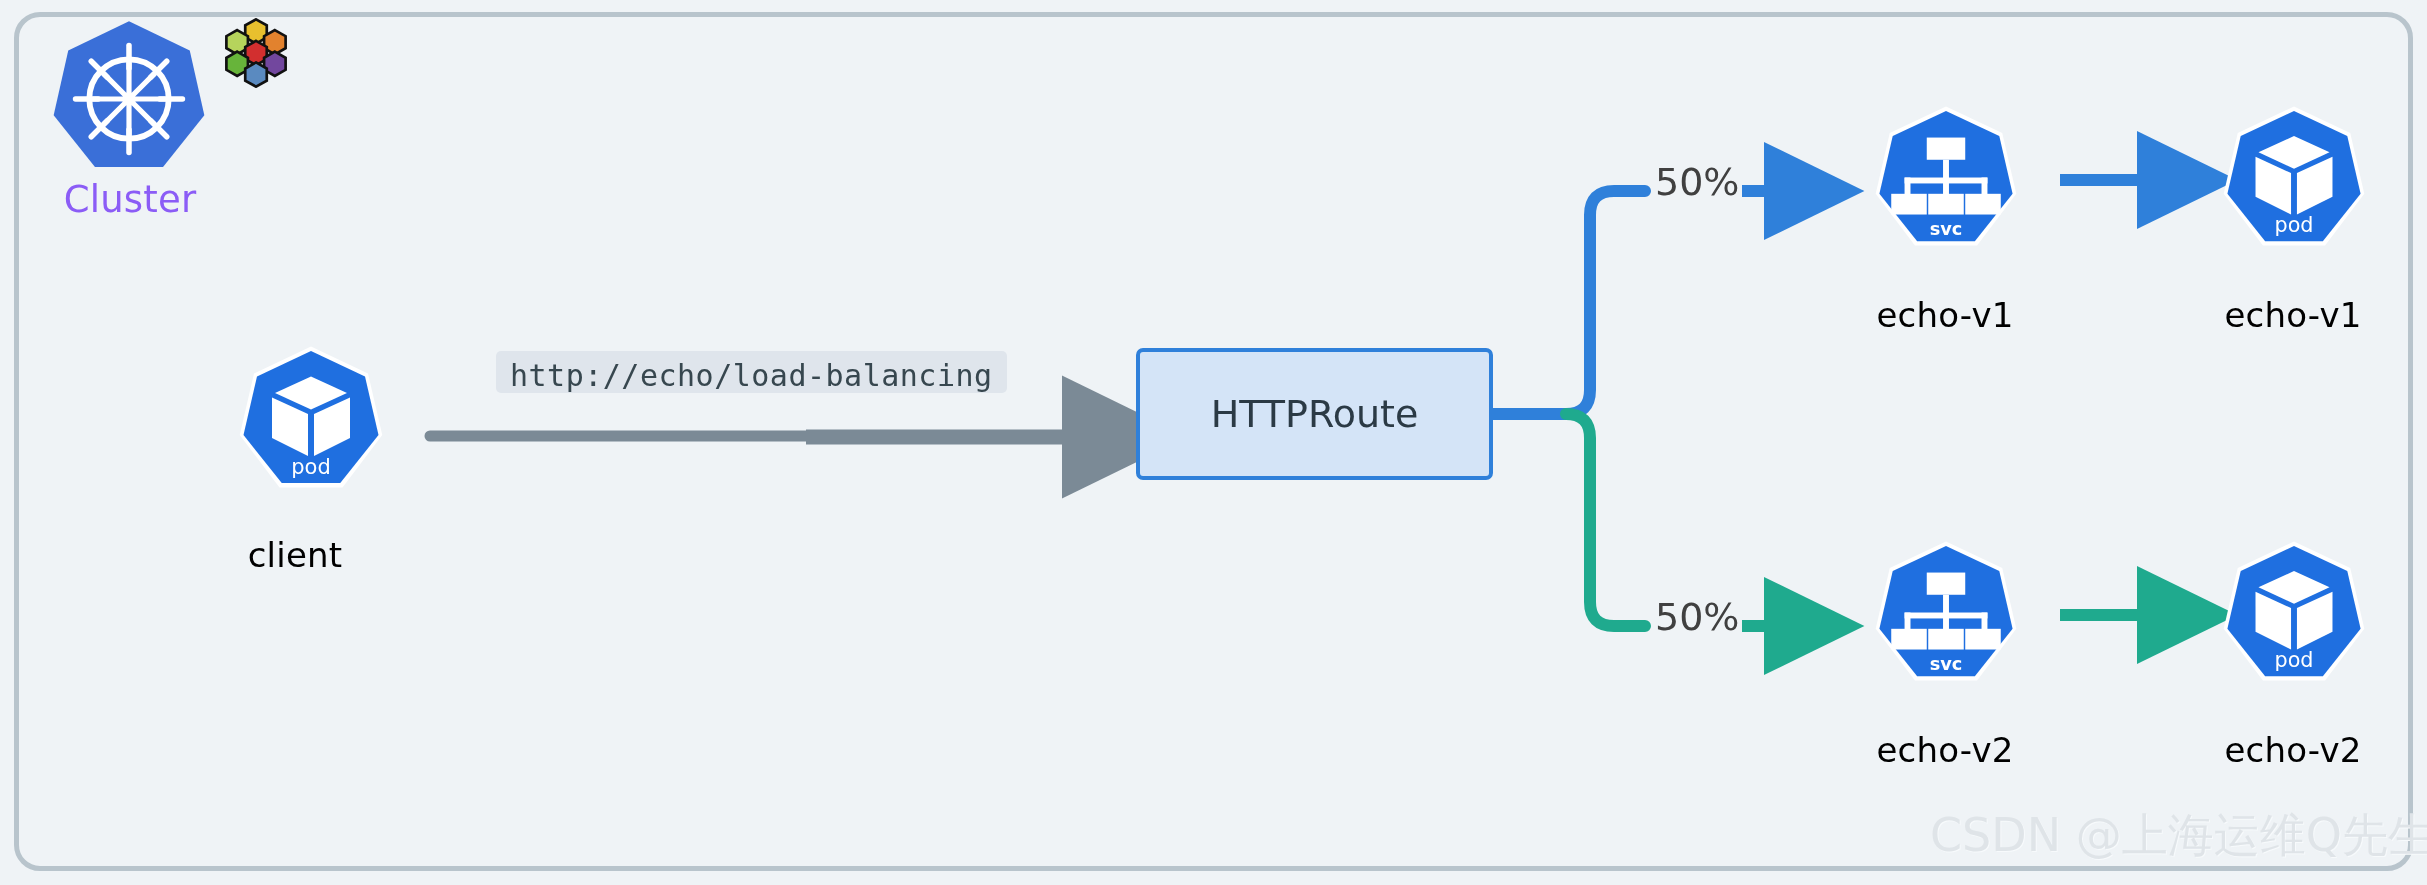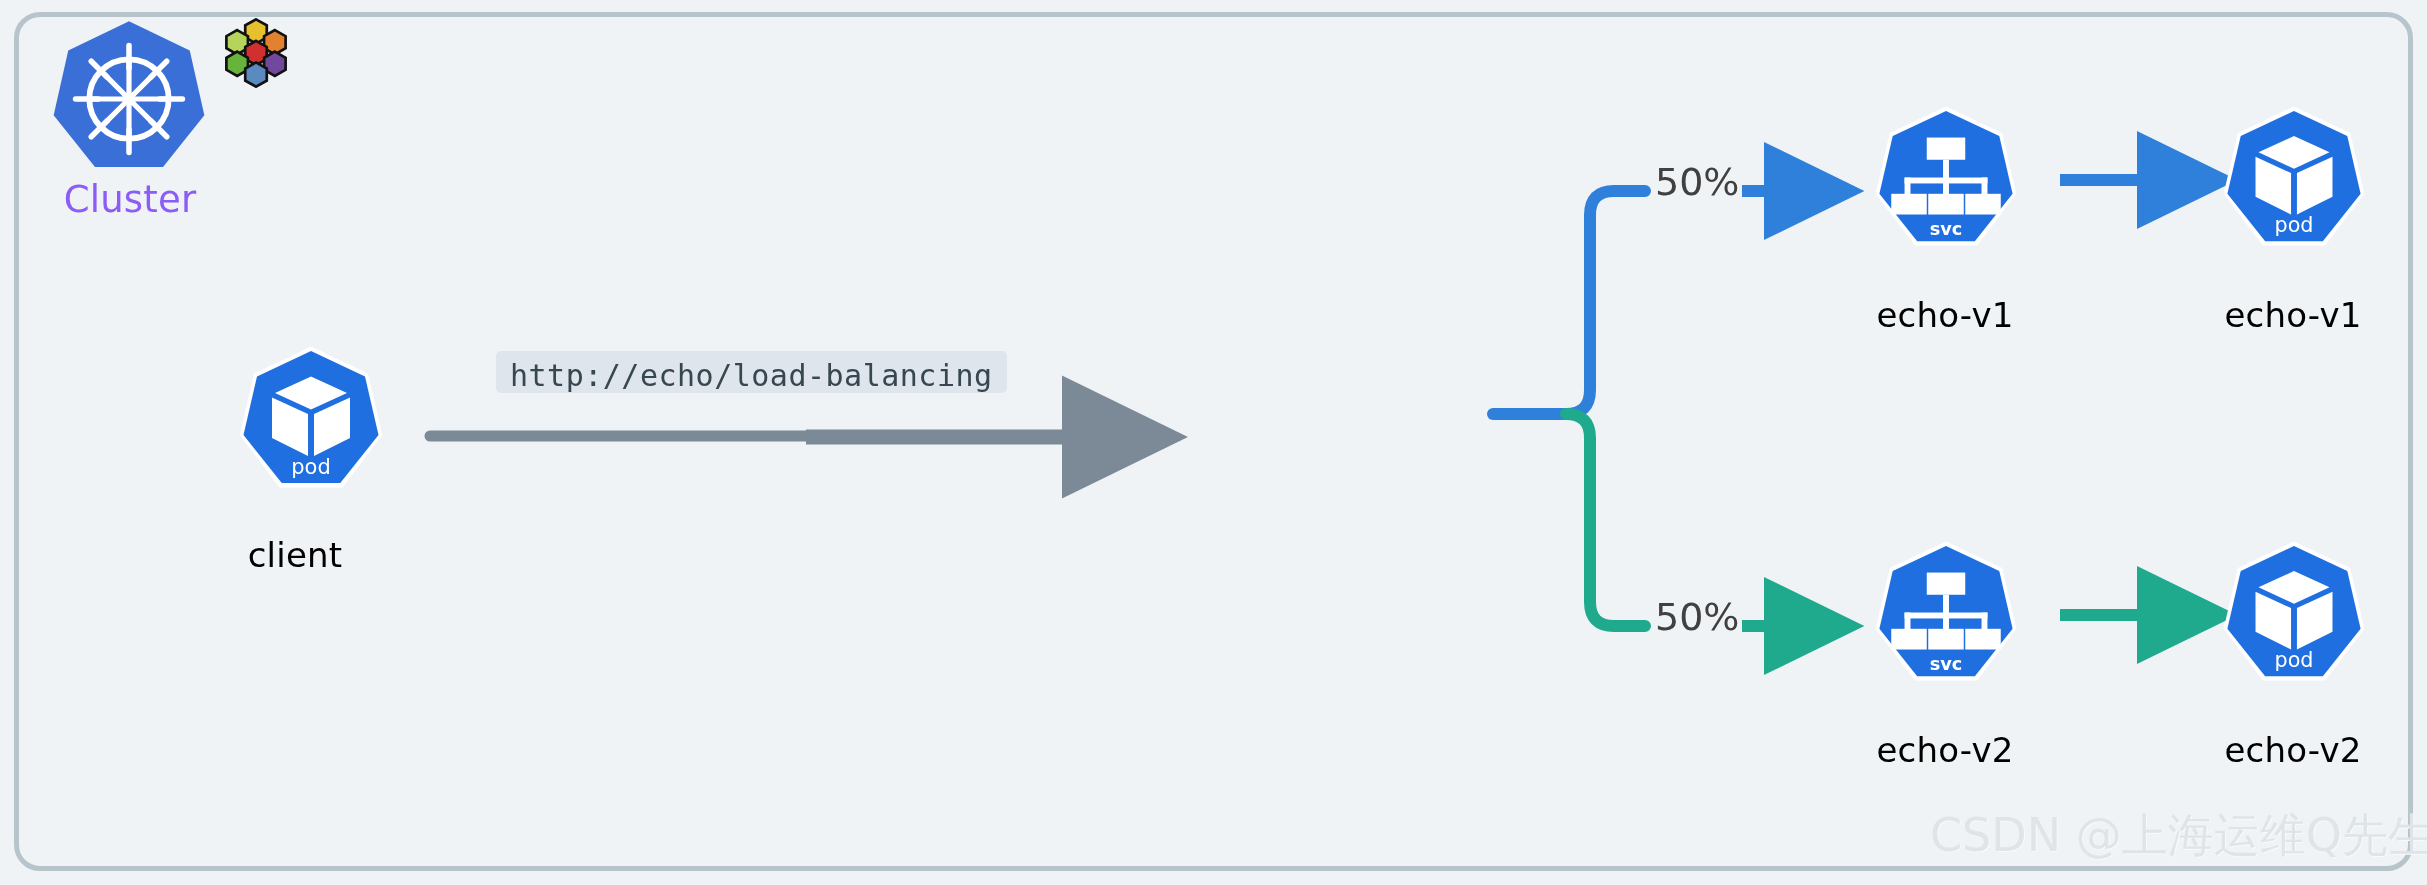--- a/index.html
+++ b/index.html
@@ -240,20 +240,23 @@
         <polygon points="24,35 48,46 48,74 24,62"></polygon>
         <polygon points="76,35 52,46 52,74 76,62"></polygon>
       </g>
       <text x="50" y="86" font-size="14" fill="#ffffff" text-anchor="middle" font-family="DejaVu Sans, sans-serif">pod</text>
     </svg>
   </div>
   <div class="node-label" id="client-label">client</div>
 
   <div id="url-chip">http://echo/load-balancing</div>
 
+  <div id="httproute-box">
+    <span>HTTPRoute</span>
+  </div>
 
   <div class="pct-label" id="pct-top">50%</div>
   <div class="pct-label" id="pct-bottom">50%</div>
 
   <div class="node" id="svc-v1">
     <svg viewBox="0 0 100 100" width="148" height="148">
       <polygon points="50,1 88,19 97.5,60 71,95 29,95 2.5,60 12,19" fill="#ffffff"></polygon>
       <polygon points="50,4 86,21 95,60 69.5,92 30.5,92 5,60 14,21" fill="#1f6fe0"></polygon>
       <g fill="#ffffff">
         <rect x="37" y="22" width="26" height="15"></rect>

